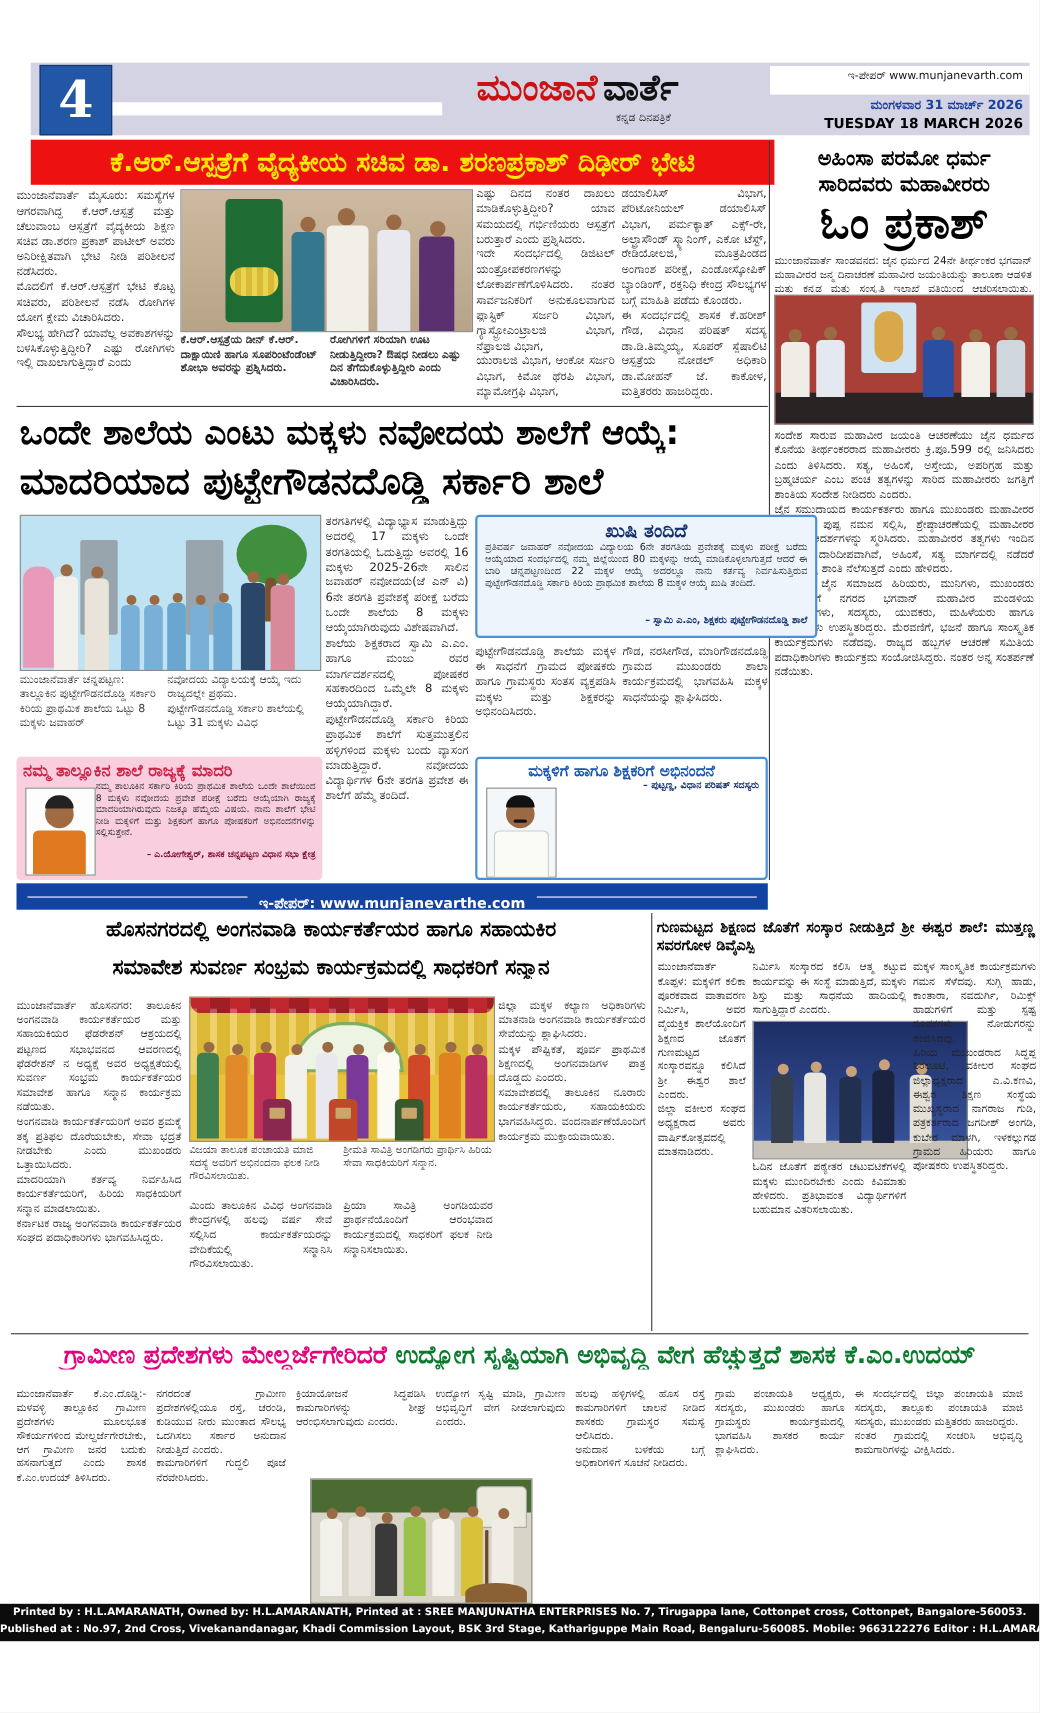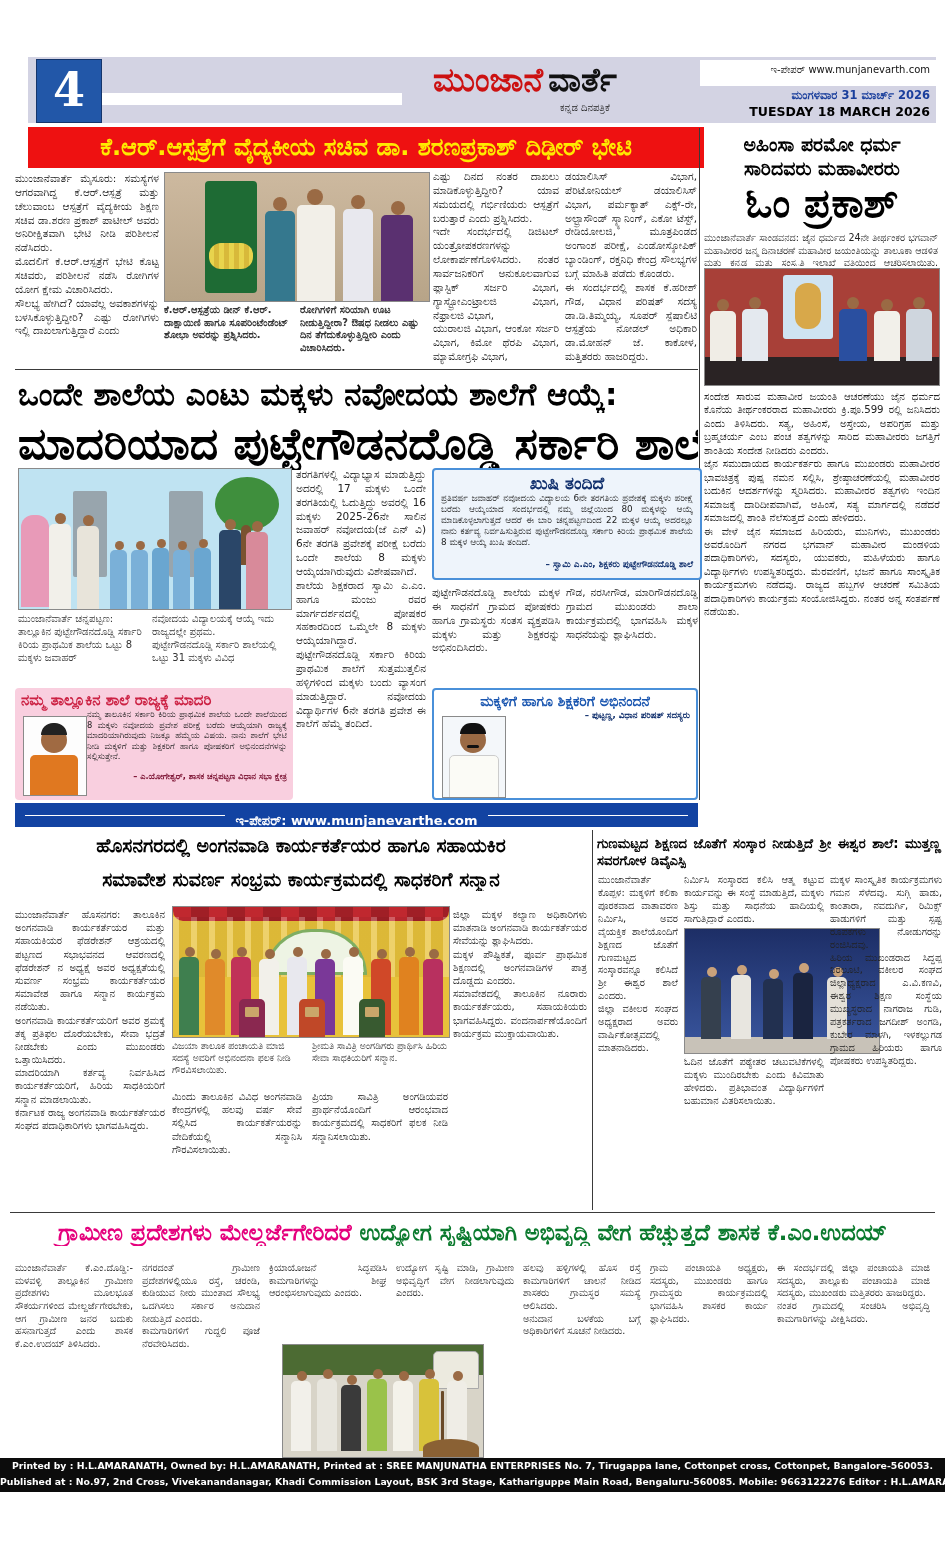--- a/index.html
+++ b/index.html
@@ -86,21 +86,21 @@
     <div class="fig" style="left:169px;top:42px;width:26px;height:50px;background:#f2f0ea;"></div>
     <div class="head" style="left:208px;top:28px;width:12px;height:12px;"></div>
     <div class="fig" style="left:201px;top:40px;width:26px;height:52px;background:#cfd6de;"></div>
   </div>
 
   <div class="abs bodytext" style="left:704px;top:390px;width:236px;height:406px;font-size:10.2px;">ಸಂದೇಶ ಸಾರುವ ಮಹಾವೀರ ಜಯಂತಿ ಆಚರಣೆಯು ಜೈನ ಧರ್ಮದ ಕೊನೆಯ ತೀರ್ಥಂಕರರಾದ ಮಹಾವೀರರು ಕ್ರಿ.ಪೂ.599 ರಲ್ಲಿ ಜನಿಸಿದರು ಎಂದು ತಿಳಿಸಿದರು. ಸತ್ಯ, ಅಹಿಂಸೆ, ಅಸ್ತೇಯ, ಅಪರಿಗ್ರಹ ಮತ್ತು ಬ್ರಹ್ಮಚರ್ಯ ಎಂಬ ಪಂಚ ತತ್ವಗಳನ್ನು ಸಾರಿದ ಮಹಾವೀರರು ಜಗತ್ತಿಗೆ ಶಾಂತಿಯ ಸಂದೇಶ ನೀಡಿದರು ಎಂದರು.
 ಜೈನ ಸಮುದಾಯದ ಕಾರ್ಯಕರ್ತರು ಹಾಗೂ ಮುಖಂಡರು ಮಹಾವೀರರ ಭಾವಚಿತ್ರಕ್ಕೆ ಪುಷ್ಪ ನಮನ ಸಲ್ಲಿಸಿ, ಶ್ರೇಷ್ಠಾಚರಣೆಯಲ್ಲಿ ಮಹಾವೀರರ ಬದುಕಿನ ಆದರ್ಶಗಳನ್ನು ಸ್ಮರಿಸಿದರು. ಮಹಾವೀರರ ತತ್ವಗಳು ಇಂದಿನ ಸಮಾಜಕ್ಕೆ ದಾರಿದೀಪವಾಗಿವೆ, ಅಹಿಂಸೆ, ಸತ್ಯ ಮಾರ್ಗದಲ್ಲಿ ನಡೆದರೆ ಸಮಾಜದಲ್ಲಿ ಶಾಂತಿ ನೆಲೆಸುತ್ತದೆ ಎಂದು ಹೇಳಿದರು.
 ಈ ವೇಳೆ ಜೈನ ಸಮಾಜದ ಹಿರಿಯರು, ಮುನಿಗಳು, ಮುಖಂಡರು ಅವರೊಂದಿಗೆ ನಗರದ ಭಗವಾನ್ ಮಹಾವೀರ ಮಂಡಳಿಯ ಪದಾಧಿಕಾರಿಗಳು, ಸದಸ್ಯರು, ಯುವಕರು, ಮಹಿಳೆಯರು ಹಾಗೂ ವಿದ್ಯಾರ್ಥಿಗಳು ಉಪಸ್ಥಿತರಿದ್ದರು. ಮೆರವಣಿಗೆ, ಭಜನೆ ಹಾಗೂ ಸಾಂಸ್ಕೃತಿಕ ಕಾರ್ಯಕ್ರಮಗಳು ನಡೆದವು. ರಾಜ್ಯದ ಹಬ್ಬಗಳ ಆಚರಣೆ ಸಮಿತಿಯ ಪದಾಧಿಕಾರಿಗಳು ಕಾರ್ಯಕ್ರಮ ಸಂಯೋಜಿಸಿದ್ದರು. ನಂತರ ಅನ್ನ ಸಂತರ್ಪಣೆ ನಡೆಯಿತು.</div>
 
   <div class="abs hl" style="left:18px;top:376px;width:680px;font-size:31px;white-space:nowrap;overflow:hidden;">ಒಂದೇ ಶಾಲೆಯ ಎಂಟು ಮಕ್ಕಳು ನವೋದಯ ಶಾಲೆಗೆ ಆಯ್ಕೆ:</div>
-  <div class="abs hl" style="left:18px;top:418px;width:680px;font-size:44px;white-space:nowrap;overflow:hidden;">ಮಾದರಿಯಾದ ಪುಟ್ಟೇಗೌಡನದೊಡ್ಡಿ ಸರ್ಕಾರಿ ಶಾಲೆ</div>
+  <div class="abs hl" style="left:18px;top:418px;width:680px;font-size:34px;white-space:nowrap;overflow:hidden;">ಮಾದರಿಯಾದ ಪುಟ್ಟೇಗೌಡನದೊಡ್ಡಿ ಸರ್ಕಾರಿ ಶಾಲೆ</div>
 
   <div class="photo" style="left:18px;top:468px;width:272px;height:140px;background:#bfe3f2;">
     <div class="fig" style="left:2px;top:46px;width:28px;height:92px;background:#e89ab8;border-radius:12px 12px 0 0;"></div>
     <div class="fig" style="left:54px;top:22px;width:34px;height:86px;background:#98a5ad;border-radius:2px;"></div>
     <div class="fig" style="left:150px;top:22px;width:34px;height:86px;background:#98a5ad;border-radius:2px;"></div>
     <div class="fig" style="left:196px;top:8px;width:64px;height:54px;background:#3f8f3d;border-radius:50%;"></div>
     <div class="fig" style="left:222px;top:56px;width:10px;height:40px;background:#7a5230;"></div>
     <div class="head" style="left:36px;top:44px;width:11px;height:11px;"></div>
     <div class="fig" style="left:30px;top:55px;width:22px;height:85px;background:#f2f0ea;"></div>
     <div class="head" style="left:64px;top:46px;width:11px;height:11px;"></div>
@@ -121,21 +121,21 @@
     <div class="fig" style="left:227px;top:63px;width:22px;height:77px;background:#d88a9a;"></div>
   </div>
   <div class="abs caption" style="left:18px;top:612px;width:126px;height:72px;font-weight:normal;font-size:10px;">ಮುಂಜಾನೆವಾರ್ತೆ ಚನ್ನಪಟ್ಟಣ: ತಾಲ್ಲೂಕಿನ ಪುಟ್ಟೇಗೌಡನದೊಡ್ಡಿ ಸರ್ಕಾರಿ ಕಿರಿಯ ಪ್ರಾಥಮಿಕ ಶಾಲೆಯ ಒಟ್ಟು 8 ಮಕ್ಕಳು ಜವಾಹರ್</div>
   <div class="abs caption" style="left:152px;top:612px;width:138px;height:72px;font-weight:normal;font-size:10px;">ನವೋದಯ ವಿದ್ಯಾಲಯಕ್ಕೆ ಆಯ್ಕೆ ಇದು ರಾಜ್ಯದಲ್ಲೇ ಪ್ರಥಮ.
 ಪುಟ್ಟೇಗೌಡನದೊಡ್ಡಿ ಸರ್ಕಾರಿ ಶಾಲೆಯಲ್ಲಿ ಒಟ್ಟು 31 ಮಕ್ಕಳು ವಿವಿಧ</div>
 
   <div class="abs bodytext" style="left:296px;top:468px;width:130px;height:330px;">ತರಗತಿಗಳಲ್ಲಿ ವಿದ್ಯಾಭ್ಯಾಸ ಮಾಡುತ್ತಿದ್ದು ಅದರಲ್ಲಿ 17 ಮಕ್ಕಳು ಒಂದೇ ತರಗತಿಯಲ್ಲಿ ಓದುತ್ತಿದ್ದು ಅವರಲ್ಲಿ 16 ಮಕ್ಕಳು 2025-26ನೇ ಸಾಲಿನ ಜವಾಹರ್ ನವೋದಯ(ಜೆ ಎನ್ ವಿ) 6ನೇ ತರಗತಿ ಪ್ರವೇಶಕ್ಕೆ ಪರೀಕ್ಷೆ ಬರೆದು ಒಂದೇ ಶಾಲೆಯ 8 ಮಕ್ಕಳು ಆಯ್ಕೆಯಾಗಿರುವುದು ವಿಶೇಷವಾಗಿದೆ.
 ಶಾಲೆಯ ಶಿಕ್ಷಕರಾದ ಸ್ವಾಮಿ ಎ.ಎಂ. ಹಾಗೂ ಮಂಜು ರವರ ಮಾರ್ಗದರ್ಶನದಲ್ಲಿ ಪೋಷಕರ ಸಹಕಾರದಿಂದ ಒಮ್ಮೆಲೇ 8 ಮಕ್ಕಳು ಆಯ್ಕೆಯಾಗಿದ್ದಾರೆ.
 ಪುಟ್ಟೇಗೌಡನದೊಡ್ಡಿ ಸರ್ಕಾರಿ ಕಿರಿಯ ಪ್ರಾಥಮಿಕ ಶಾಲೆಗೆ ಸುತ್ತಮುತ್ತಲಿನ ಹಳ್ಳಿಗಳಿಂದ ಮಕ್ಕಳು ಬಂದು ವ್ಯಾಸಂಗ ಮಾಡುತ್ತಿದ್ದಾರೆ. ನವೋದಯ ವಿದ್ಯಾರ್ಥಿಗಳ 6ನೇ ತರಗತಿ ಪ್ರವೇಶ ಈ ಶಾಲೆಗೆ ಹೆಮ್ಮೆ ತಂದಿದೆ.</div>
 
-  <div class="box" style="left:432px;top:468px;width:270px;height:112px;background:#eef4fb;border:2px solid #4a90d9;border-radius:4px;padding:3px 7px;">
+  <div class="box" style="left:432px;top:468px;width:311px;height:112px;background:#eef4fb;border:2px solid #4a90d9;border-radius:4px;padding:3px 7px;">
     <div class="hl" style="text-align:center;font-size:17px;color:#12316e;">ಖುಷಿ ತಂದಿದೆ</div>
     <div class="bodytext" style="font-size:8.8px;height:66px;line-height:1.25;">ಪ್ರತಿವರ್ಷ ಜವಾಹರ್ ನವೋದಯ ವಿದ್ಯಾಲಯ 6ನೇ ತರಗತಿಯ ಪ್ರವೇಶಕ್ಕೆ ಮಕ್ಕಳು ಪರೀಕ್ಷೆ ಬರೆದು ಆಯ್ಕೆಯಾದ ಸಂದರ್ಭದಲ್ಲಿ ನಮ್ಮ ಜಿಲ್ಲೆಯಿಂದ 80 ಮಕ್ಕಳನ್ನು ಆಯ್ಕೆ ಮಾಡಿಕೊಳ್ಳಲಾಗುತ್ತದೆ ಆದರೆ ಈ ಬಾರಿ ಚನ್ನಪಟ್ಟಣದಿಂದ 22 ಮಕ್ಕಳ ಆಯ್ಕೆ ಅದರಲ್ಲೂ ನಾನು ಕರ್ತವ್ಯ ನಿರ್ವಹಿಸುತ್ತಿರುವ ಪುಟ್ಟೇಗೌಡನದೊಡ್ಡಿ ಸರ್ಕಾರಿ ಕಿರಿಯ ಪ್ರಾಥಮಿಕ ಶಾಲೆಯ 8 ಮಕ್ಕಳ ಆಯ್ಕೆ ಖುಷಿ ತಂದಿದೆ.</div>
     <div style="font-size:8.8px;font-weight:bold;text-align:right;color:#12316e;">– ಸ್ವಾಮಿ ಎ.ಎಂ, ಶಿಕ್ಷಕರು ಪುಟ್ಟೇಗೌಡನದೊಡ್ಡಿ ಶಾಲೆ</div>
   </div>
 
   <div class="abs bodytext" style="left:432px;top:586px;width:128px;height:98px;">ಪುಟ್ಟೇಗೌಡನದೊಡ್ಡಿ ಶಾಲೆಯ ಮಕ್ಕಳ ಈ ಸಾಧನೆಗೆ ಗ್ರಾಮದ ಪೋಷಕರು ಹಾಗೂ ಗ್ರಾಮಸ್ಥರು ಸಂತಸ ವ್ಯಕ್ತಪಡಿಸಿ ಮಕ್ಕಳು ಮತ್ತು ಶಿಕ್ಷಕರನ್ನು ಅಭಿನಂದಿಸಿದರು.</div>
   <div class="abs bodytext" style="left:566px;top:586px;width:132px;height:98px;">ಗೌಡ, ನರಸೀಗೌಡ, ಮಾರಿಗೌಡನದೊಡ್ಡಿ ಗ್ರಾಮದ ಮುಖಂಡರು ಶಾಲಾ ಕಾರ್ಯಕ್ರಮದಲ್ಲಿ ಭಾಗವಹಿಸಿ ಮಕ್ಕಳ ಸಾಧನೆಯನ್ನು ಶ್ಲಾಘಿಸಿದರು.</div>
 
   <div class="box" style="left:15px;top:688px;width:278px;height:112px;background:#f9cfdf;border-radius:4px;padding:3px 6px;">
     <div class="hl" style="text-align:left;font-size:15px;color:#cc2244;">ನಮ್ಮ ತಾಲ್ಲೂಕಿನ ಶಾಲೆ ರಾಜ್ಯಕ್ಕೆ ಮಾದರಿ</div>

